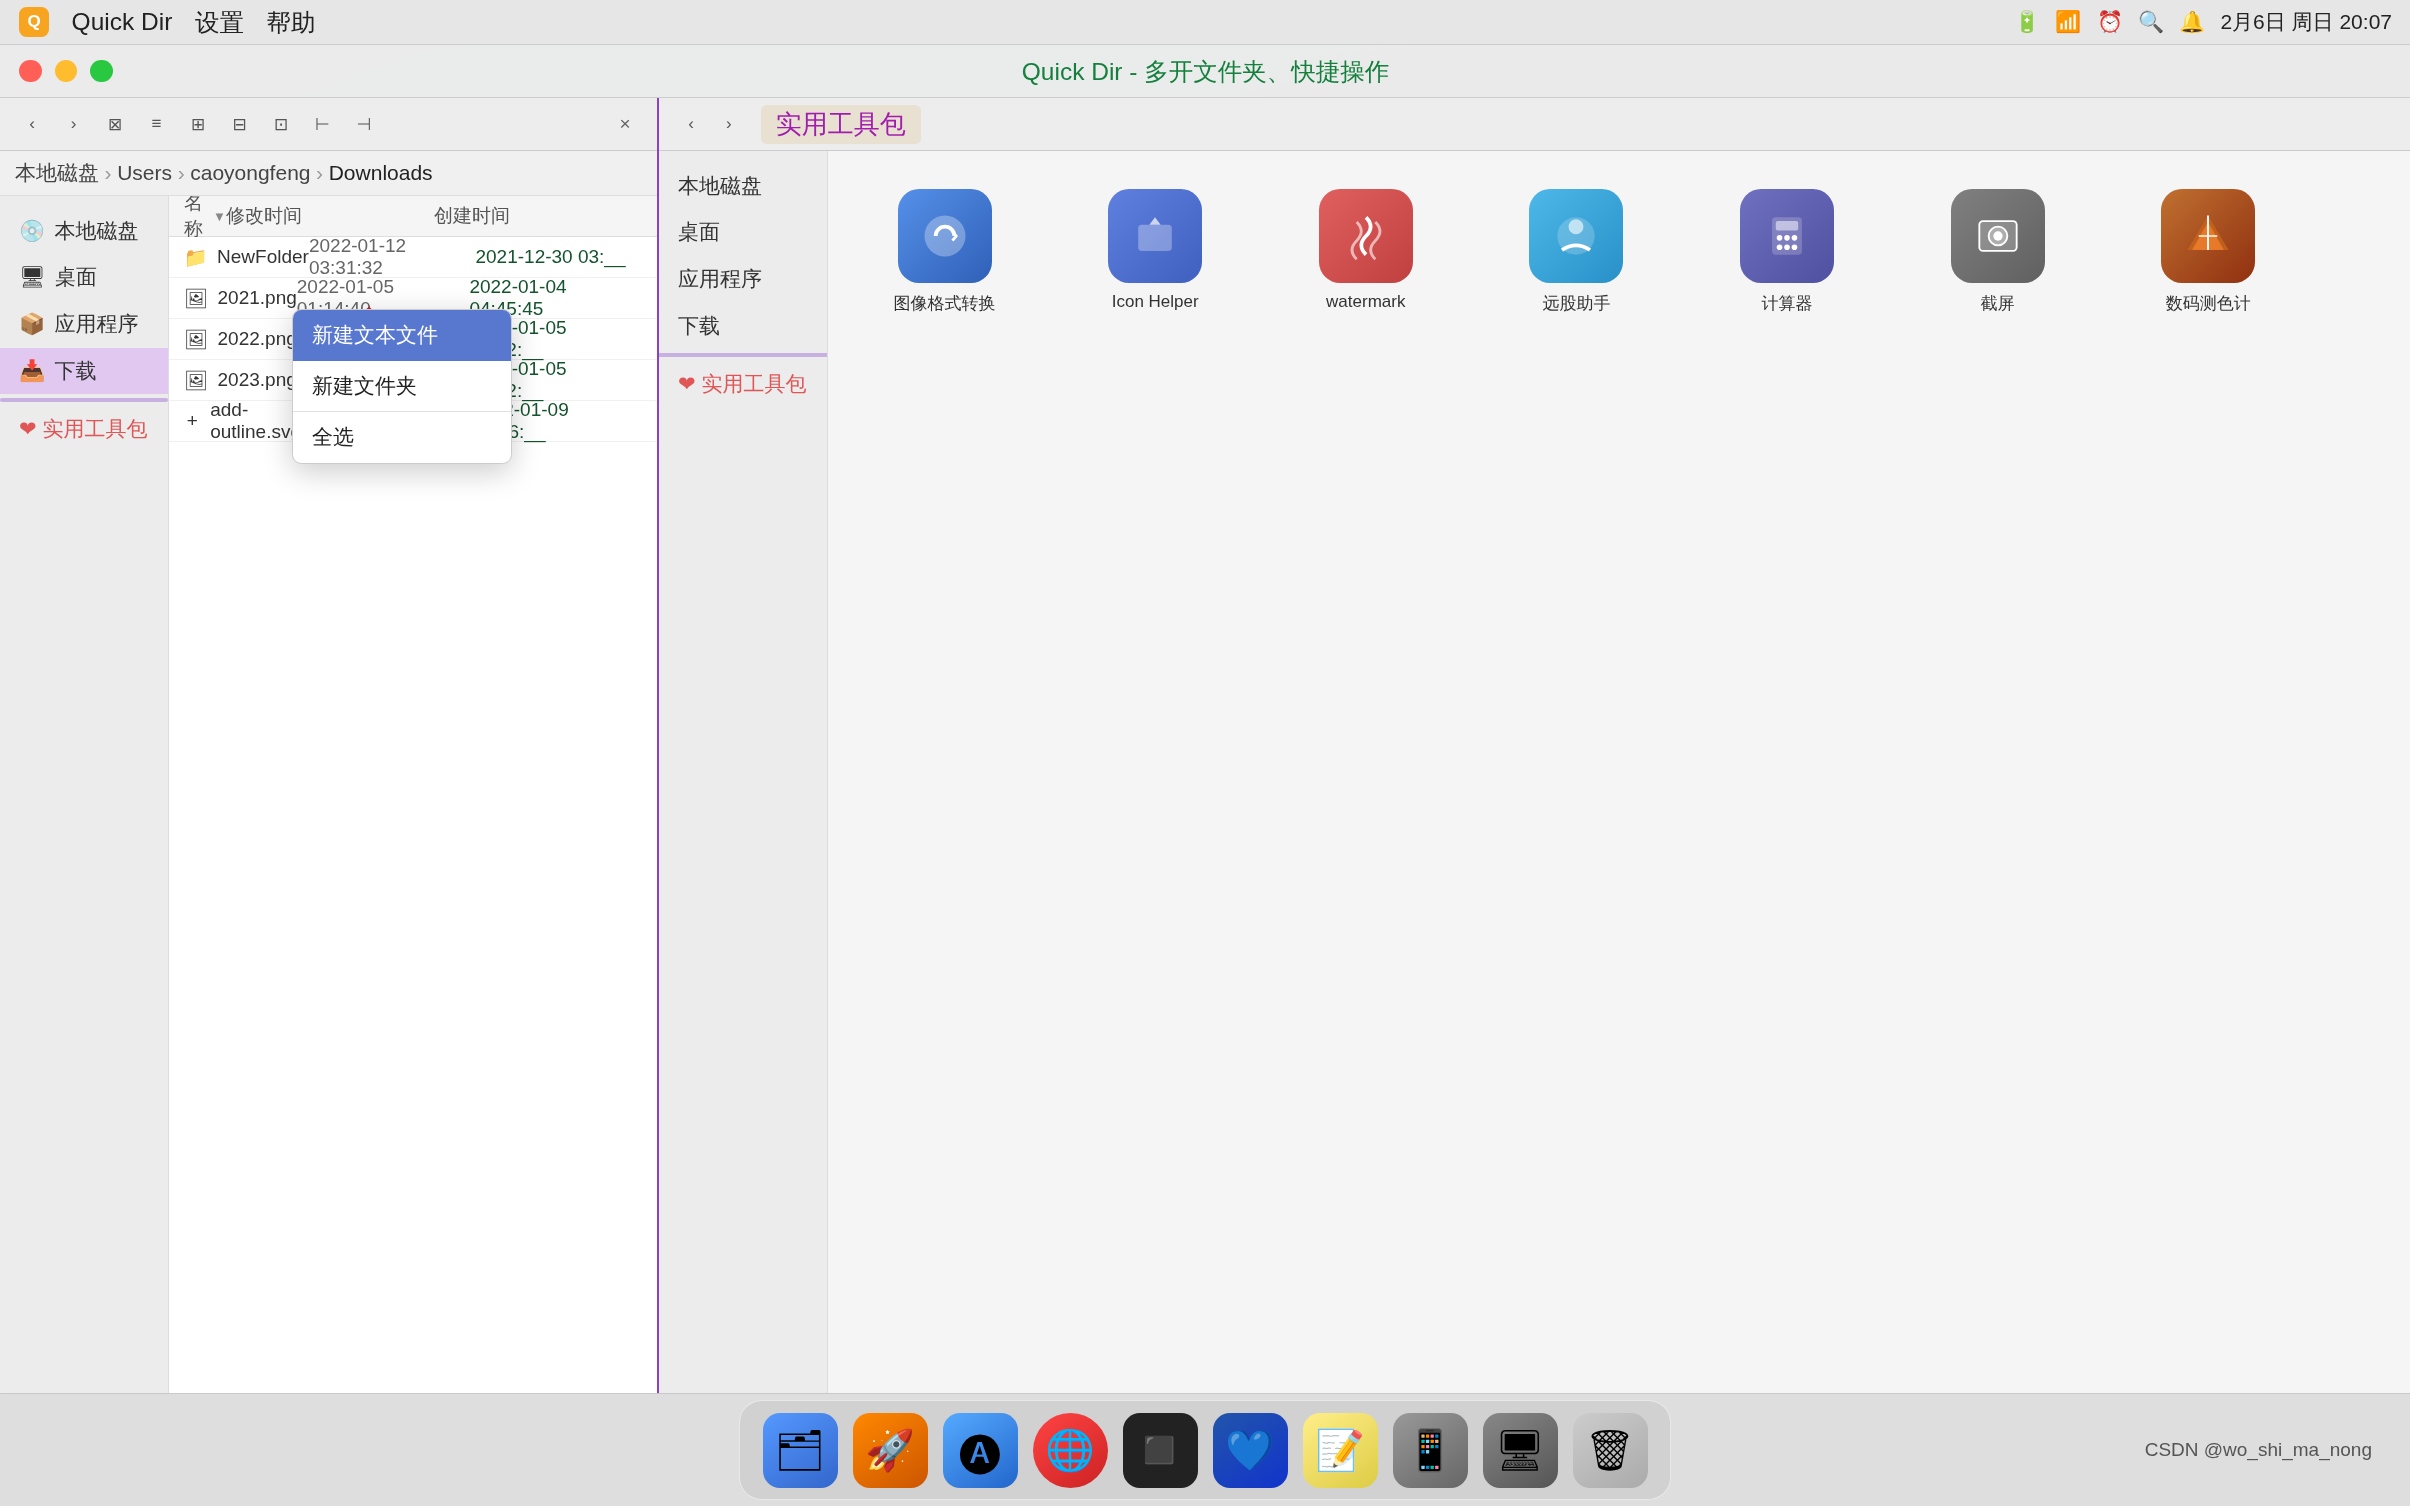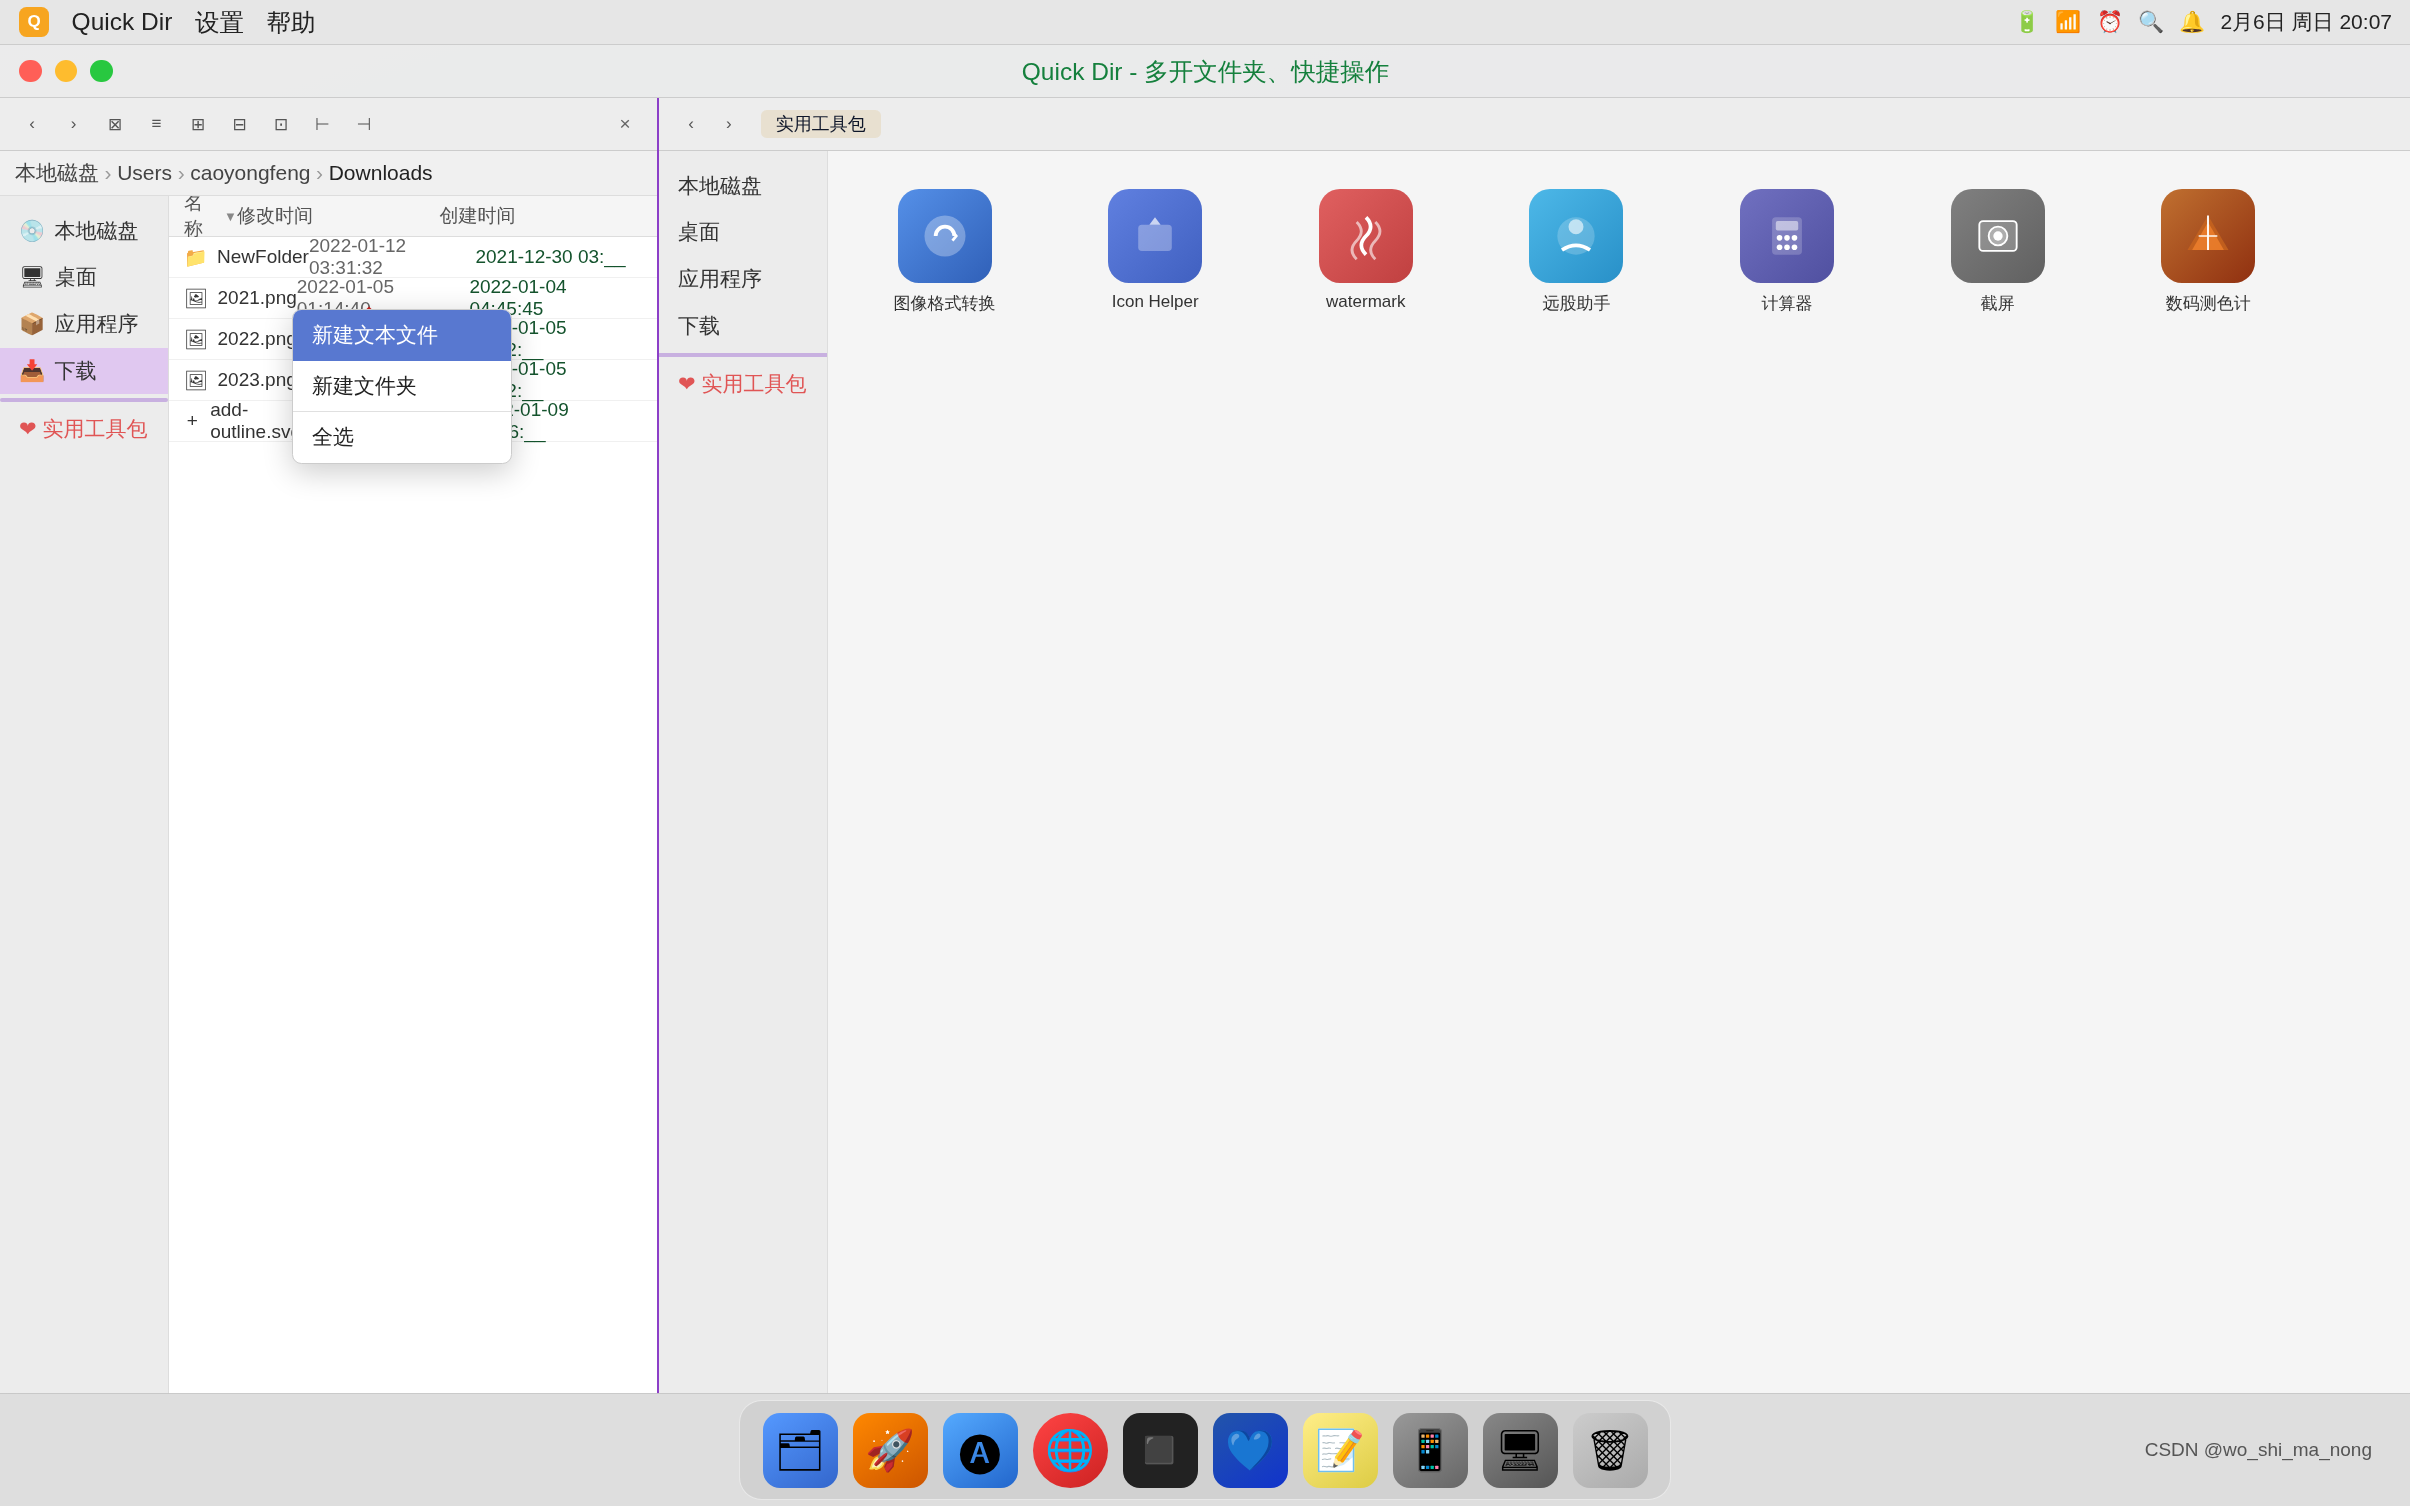--- a/index.html
+++ b/index.html
@@ -210,21 +210,21 @@
       display: flex;
       align-items: center;
       padding: 0 15px;
       height: 41px;
       background: #f5f5f5;
       border-bottom: 0.9px solid #ddd;
       font-size: 19px;
       color: #555;
       font-weight: 500;
     }
-    .col-name { flex: 1; display: flex; align-items: center; gap: 21px; }
+    .col-name { flex: 1; display: flex; align-items: center; gap: 10px; }
     .col-modified { width: 264px; text-align: left; }
     .col-created { width: 264px; text-align: left; }
 
     .file-list {
       flex: 1;
       overflow-y: auto;
       background: white;
     }
     .file-row {
       display: flex;
@@ -575,21 +575,21 @@
         </div>
       </div>
 
       <div class="right-panel">
 
         <div class="right-toolbar">
           <div class="right-toolbar-nav">
             <div class="toolbar-btn">‹</div>
             <div class="toolbar-btn">›</div>
           </div>
-          <span style="font-size:18px; color:#0f172a; padding:2px 15px; background:#e8e0d0; border-radius:5.6px;">实用工具包</span>
+          <span style="font-size:26px; color:#a21caf; padding:2px 15px; background:#e8e0d0; border-radius:5.6px;">实用工具包</span>
         </div>
 
         <div class="right-content">
 
           <div class="right-nav-sidebar">
             <div class="right-sidebar-list">
               <div class="right-sidebar-item">本地磁盘</div>
               <div class="right-sidebar-item">桌面</div>
               <div class="right-sidebar-item">应用程序</div>
               <div class="right-sidebar-item">下载</div>

